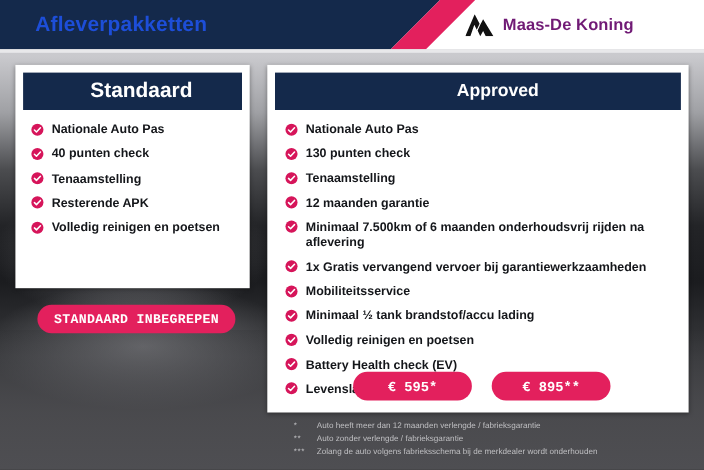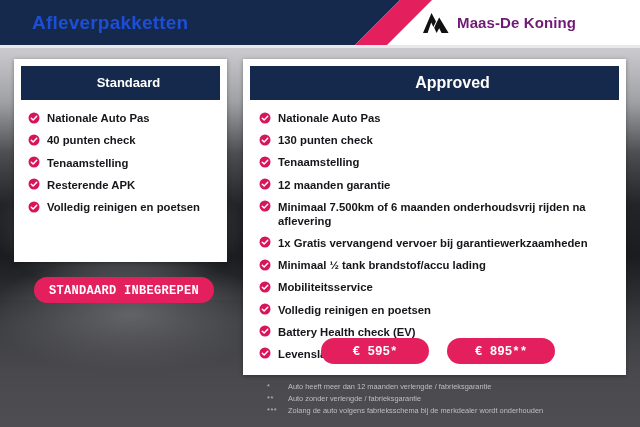--- a/index.html
+++ b/index.html
@@ -55,21 +55,21 @@
   .header-rule{position:absolute;left:0;top:45px;width:640px;height:3px;background:#e8e8ea;}
 
   
   .card{position:absolute;background:#ffffff;box-shadow:0 1px 4px rgba(0,0,0,.35);}
   .card-std{left:14px;top:59px;width:213px;height:203px;}
   .card-app{left:243px;top:59px;width:383px;height:316px;}
 
   .card-head{
     background:#14294b;color:#ffffff;text-align:center;font-weight:bold;
   }
-  .card-std .card-head{margin:7px 7px 0 7px;height:34px;line-height:34px;font-size:13px;padding-left:16px;}
+  .card-std .card-head{margin:7px 7px 0 7px;height:34px;line-height:34px;font-size:19px;padding-left:16px;}
   .card-app .card-head{margin:7px 7px 0 7px;height:34px;line-height:34px;font-size:16px;padding-left:36px;}
 
   .list{list-style:none;margin:0;padding:11px 10px 0 14px;}
   .list li{
     display:flex;align-items:flex-start;gap:7px;
     color:#14161a;font-size:11.3px;font-weight:bold;line-height:14px;
     margin-bottom:8.3px;
   }
   .card-app .list{padding:11px 10px 0 16px;}
   .card-app .list li{margin-bottom:8.2px;}
@@ -205,28 +205,28 @@
             <circle cx="12" cy="12" r="11" fill="#d6155a"></circle>
             <path d="M6.6 12.4 L10.3 16 L17.5 8.4" fill="none" stroke="#ffffff" stroke-width="2.8" stroke-linecap="round" stroke-linejoin="round"></path>
           </svg>
           <span class="li-text">1x Gratis vervangend vervoer bij garantiewerkzaamheden</span>
         </li>
         <li>
           <svg class="tick" viewBox="0 0 24 24">
             <circle cx="12" cy="12" r="11" fill="#d6155a"></circle>
             <path d="M6.6 12.4 L10.3 16 L17.5 8.4" fill="none" stroke="#ffffff" stroke-width="2.8" stroke-linecap="round" stroke-linejoin="round"></path>
           </svg>
+          <span class="li-text">Mobiliteitsservice</span>
+        </li>
+        <li>
+          <svg class="tick" viewBox="0 0 24 24">
+            <circle cx="12" cy="12" r="11" fill="#d6155a"></circle>
+            <path d="M6.6 12.4 L10.3 16 L17.5 8.4" fill="none" stroke="#ffffff" stroke-width="2.8" stroke-linecap="round" stroke-linejoin="round"></path>
+          </svg>
           <span class="li-text">Minimaal ½ tank brandstof/accu lading</span>
-        </li>
-        <li>
-          <svg class="tick" viewBox="0 0 24 24">
-            <circle cx="12" cy="12" r="11" fill="#d6155a"></circle>
-            <path d="M6.6 12.4 L10.3 16 L17.5 8.4" fill="none" stroke="#ffffff" stroke-width="2.8" stroke-linecap="round" stroke-linejoin="round"></path>
-          </svg>
-          <span class="li-text">Mobiliteitsservice</span>
         </li>
         <li>
           <svg class="tick" viewBox="0 0 24 24">
             <circle cx="12" cy="12" r="11" fill="#d6155a"></circle>
             <path d="M6.6 12.4 L10.3 16 L17.5 8.4" fill="none" stroke="#ffffff" stroke-width="2.8" stroke-linecap="round" stroke-linejoin="round"></path>
           </svg>
           <span class="li-text">Volledig reinigen en poetsen</span>
         </li>
         <li>
           <svg class="tick" viewBox="0 0 24 24">

